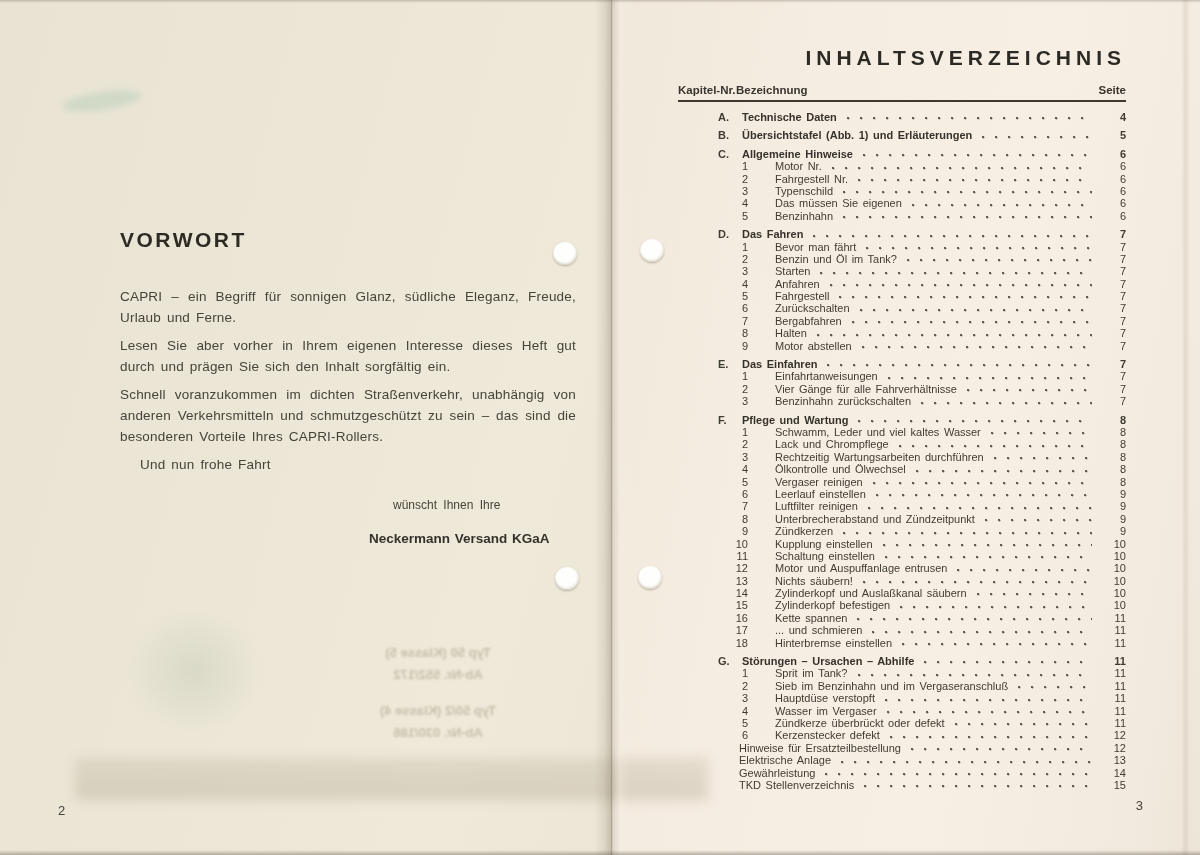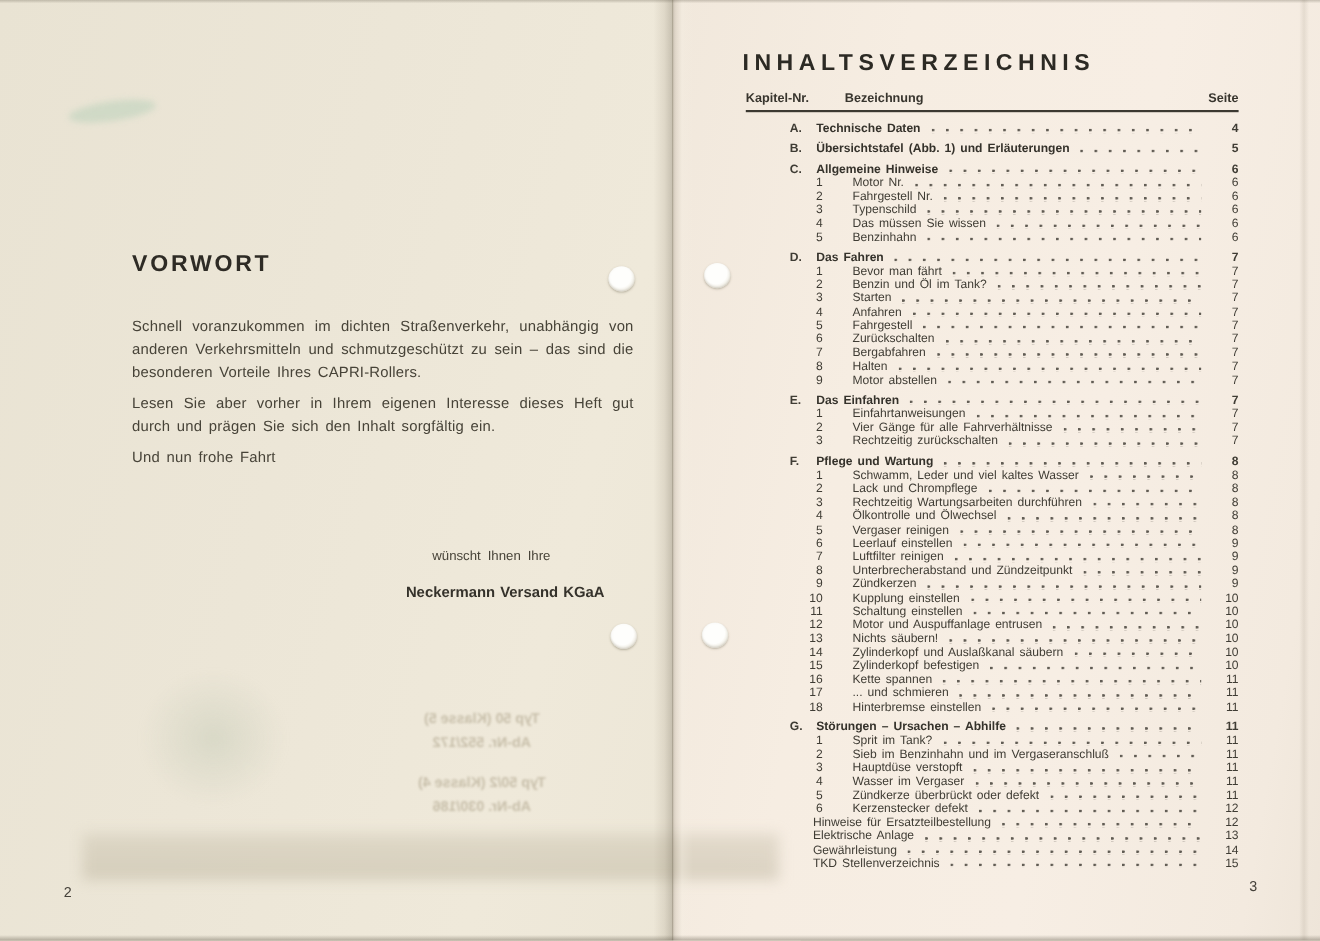--- a/index.html
+++ b/index.html
@@ -32,21 +32,21 @@
   .hole-l2{left:555px;top:567px;}
   .hole-r1{left:28px;top:239px;}
   .hole-r2{left:26px;top:566px;}
 
   
   .fore{position:absolute;left:120px;top:228px;width:456px;color:#474338;z-index:2;}
   .fore h1{margin:0 0 34px 0;font-size:21px;line-height:24px;font-weight:bold;
         letter-spacing:2.5px;color:#2e2b25;}
   .fore p{margin:0 0 7px 0;font-size:13.5px;line-height:21px;text-align:justify;
         word-spacing:2px;letter-spacing:.2px;}
-  .fore p.nojust{text-align:left;}
+  .fore p.nojust{text-align:left;margin-left:20px;}
   .sig-intro{position:absolute;left:393px;top:498px;font-size:12px;color:#474338;
         word-spacing:3px;z-index:2;}
   .sig-name{position:absolute;left:369px;top:531px;font-size:13.5px;font-weight:bold;
         color:#35322b;word-spacing:1px;z-index:2;}
   .pageno{position:absolute;font-size:13px;color:#45413a;z-index:2;}
   .pageno-left{left:58px;top:803px;}
   .pageno-right{right:57px;top:798px;}
 
   
   .ghost{position:absolute;pointer-events:none;z-index:1;}
@@ -55,25 +55,25 @@
   .ghost-circle{left:128px;top:610px;width:132px;height:122px;border-radius:50%;
         background:radial-gradient(rgba(196,202,182,.48),transparent 70%);filter:blur(4px);}
   .ghost-lines{left:340px;top:642px;width:196px;text-align:center;
         transform:scaleX(-1);filter:blur(1px);color:rgba(168,156,132,.55);
         font-size:13px;line-height:22px;font-weight:bold;}
   .ghost-lines .gl-gap{margin-top:14px;}
   .ghost-band{left:75px;right:20px;top:758px;height:42px;
         background:linear-gradient(rgba(200,192,172,.40),rgba(188,180,158,.48));filter:blur(6px);}
 
   
-  .toc-title{position:absolute;left:63px;right:74px;top:46px;margin:0;text-align:left;
+  .toc-title{position:absolute;left:63px;right:74px;top:46px;margin:0;text-align:right;
         font-size:21px;font-weight:bold;letter-spacing:5px;color:#2c2a24;}
   .toc-head{position:absolute;left:66px;right:74px;top:84px;font-size:11.5px;
         font-weight:bold;color:#38352e;}
-  .toc-head .h-chap{display:inline-block;width:90px;}
+  .toc-head .h-chap{display:inline-block;width:58px;}
   .toc-head .h-page{float:right;}
   .toc-rule{position:absolute;left:66px;right:74px;top:100px;height:2px;background:#3c3931;}
   .toc{position:absolute;left:66px;right:74px;top:111px;color:#3f3c34;font-size:11px;}
   .toc-section{margin-top:6px;}
   .toc-section:first-child{margin-top:0;}
   .trow{display:flex;align-items:baseline;height:12.4px;line-height:12.4px;white-space:nowrap;}
   .trow .letter{width:24px;margin-left:40px;font-weight:bold;flex:0 0 auto;}
   .trow .ttl{font-weight:bold;color:#35322b;flex:0 0 auto;word-spacing:1.5px;}
   .trow .num{width:18px;margin-left:52px;text-align:right;flex:0 0 auto;}
   .trow .txt{margin-left:6px;flex:0 0 auto;word-spacing:1.5px;padding-left:21px;}
@@ -95,22 +95,23 @@
     <div class="ghost ghost-lines" id="ghost-lines">
         <div>Typ 50 (Klasse 5)</div>
         <div>Ab-Nr. 552/172</div>
         <div class="gl-gap">Typ 50/2 (Klasse 4)</div>
         <div>Ab-Nr. 030/186</div>
       </div>
     <div class="ghost ghost-band"></div>
 
     <div class="fore">
       <h1>VORWORT</h1>
+      <p>CAPRI – ein Begriff für sonnigen Glanz, südliche Eleganz, Freude, Urlaub und Ferne.</p>
+      <p>Lesen Sie aber vorher in Ihrem eigenen Interesse dieses Heft gut durch und prägen Sie sich den Inhalt sorgfältig ein.</p>
       <p>Schnell voranzukommen im dichten Straßenverkehr, unabhängig von anderen Verkehrsmitteln und schmutzgeschützt zu sein – das sind die besonderen Vorteile Ihres CAPRI-Rollers.</p>
-      <p>Lesen Sie aber vorher in Ihrem eigenen Interesse dieses Heft gut durch und prägen Sie sich den Inhalt sorgfältig ein.</p>
       <p class="nojust">Und nun frohe Fahrt</p>
     </div>
     <div class="sig-intro">wünscht Ihnen Ihre</div>
     <div class="sig-name">Neckermann Versand KGaA</div>
     <div class="pageno pageno-left">2</div>
 
     <span class="hole hole-l1"></span>
     <span class="hole hole-l2"></span>
   </div>
 
@@ -164,21 +165,21 @@
             <span class="pg">6</span>
           </div>
           <div class="trow item">
             <span class="num">3</span>
             <span class="txt">Typenschild</span>
             <span class="leader"></span>
             <span class="pg">6</span>
           </div>
           <div class="trow item">
             <span class="num">4</span>
-            <span class="txt">Das müssen Sie wissen</span>
+            <span class="txt">Das müssen Sie eigenen</span>
             <span class="leader"></span>
             <span class="pg">6</span>
           </div>
           <div class="trow item">
             <span class="num">5</span>
             <span class="txt">Benzinhahn</span>
             <span class="leader"></span>
             <span class="pg">6</span>
           </div>
         </div>
@@ -258,21 +259,21 @@
             <span class="pg">7</span>
           </div>
           <div class="trow item">
             <span class="num">2</span>
             <span class="txt">Vier Gänge für alle Fahrverhältnisse</span>
             <span class="leader"></span>
             <span class="pg">7</span>
           </div>
           <div class="trow item">
             <span class="num">3</span>
-            <span class="txt">Rechtzeitig zurückschalten</span>
+            <span class="txt">Benzinhahn zurückschalten</span>
             <span class="leader"></span>
             <span class="pg">7</span>
           </div>
         </div>
         <div class="toc-section">
           <div class="trow sect">
             <span class="letter">F.</span>
             <span class="ttl">Pflege und Wartung</span>
             <span class="leader"></span>
             <span class="pg">8</span>

